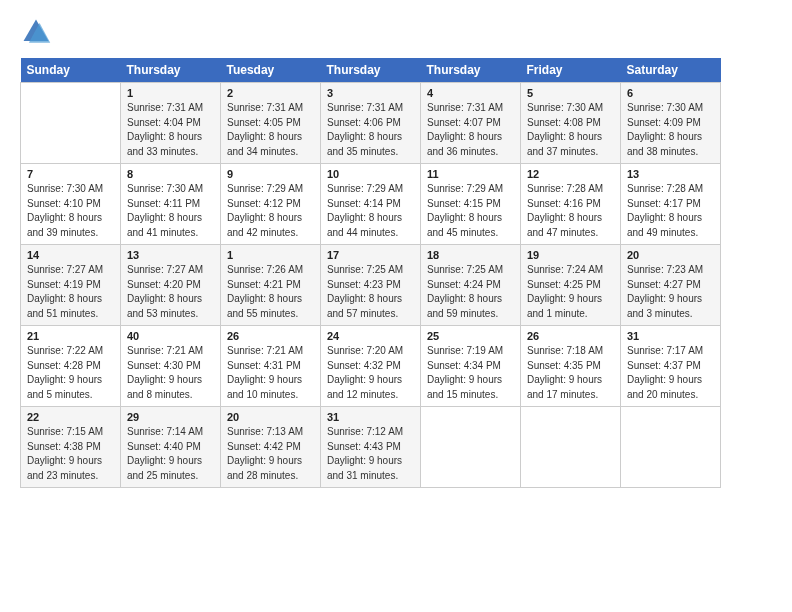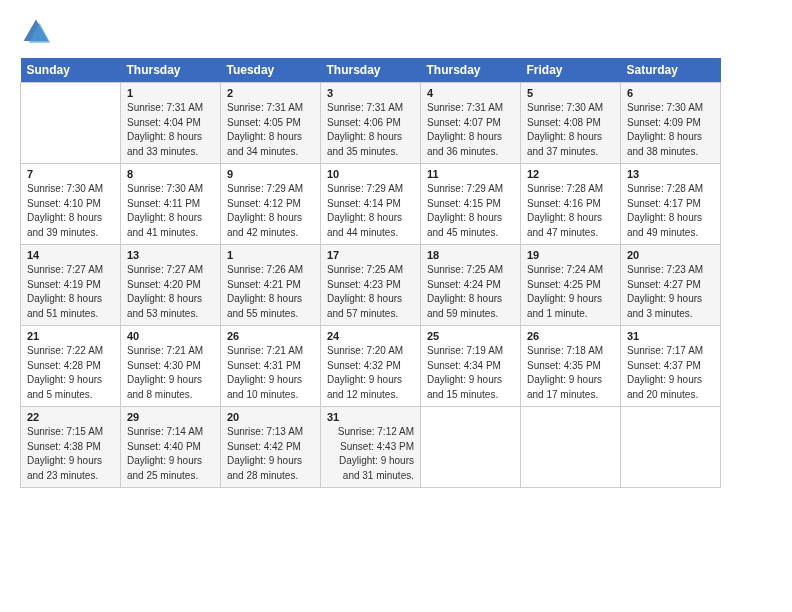--- a/index.html
+++ b/index.html
@@ -341,21 +341,21 @@
           </td>
           <td>
             <div class="day-num">20</div>
             <div class="day-info" style="white-space: pre-line;">Sunrise: 7:13 AM
 Sunset: 4:42 PM
 Daylight: 9 hours
 and 28 minutes.</div>
           </td>
           <td>
             <div class="day-num">31</div>
-            <div class="day-info" style="white-space: pre-line; text-align: right;">Sunrise: 7:12 AM
+            <div class="day-info" style="white-space: pre-line;">Sunrise: 7:12 AM
 Sunset: 4:43 PM
 Daylight: 9 hours
 and 31 minutes.</div>
           </td>
           <td class="empty"></td>
           <td class="empty"></td>
           <td class="empty"></td>
         </tr>
       </tbody>
   </table>

